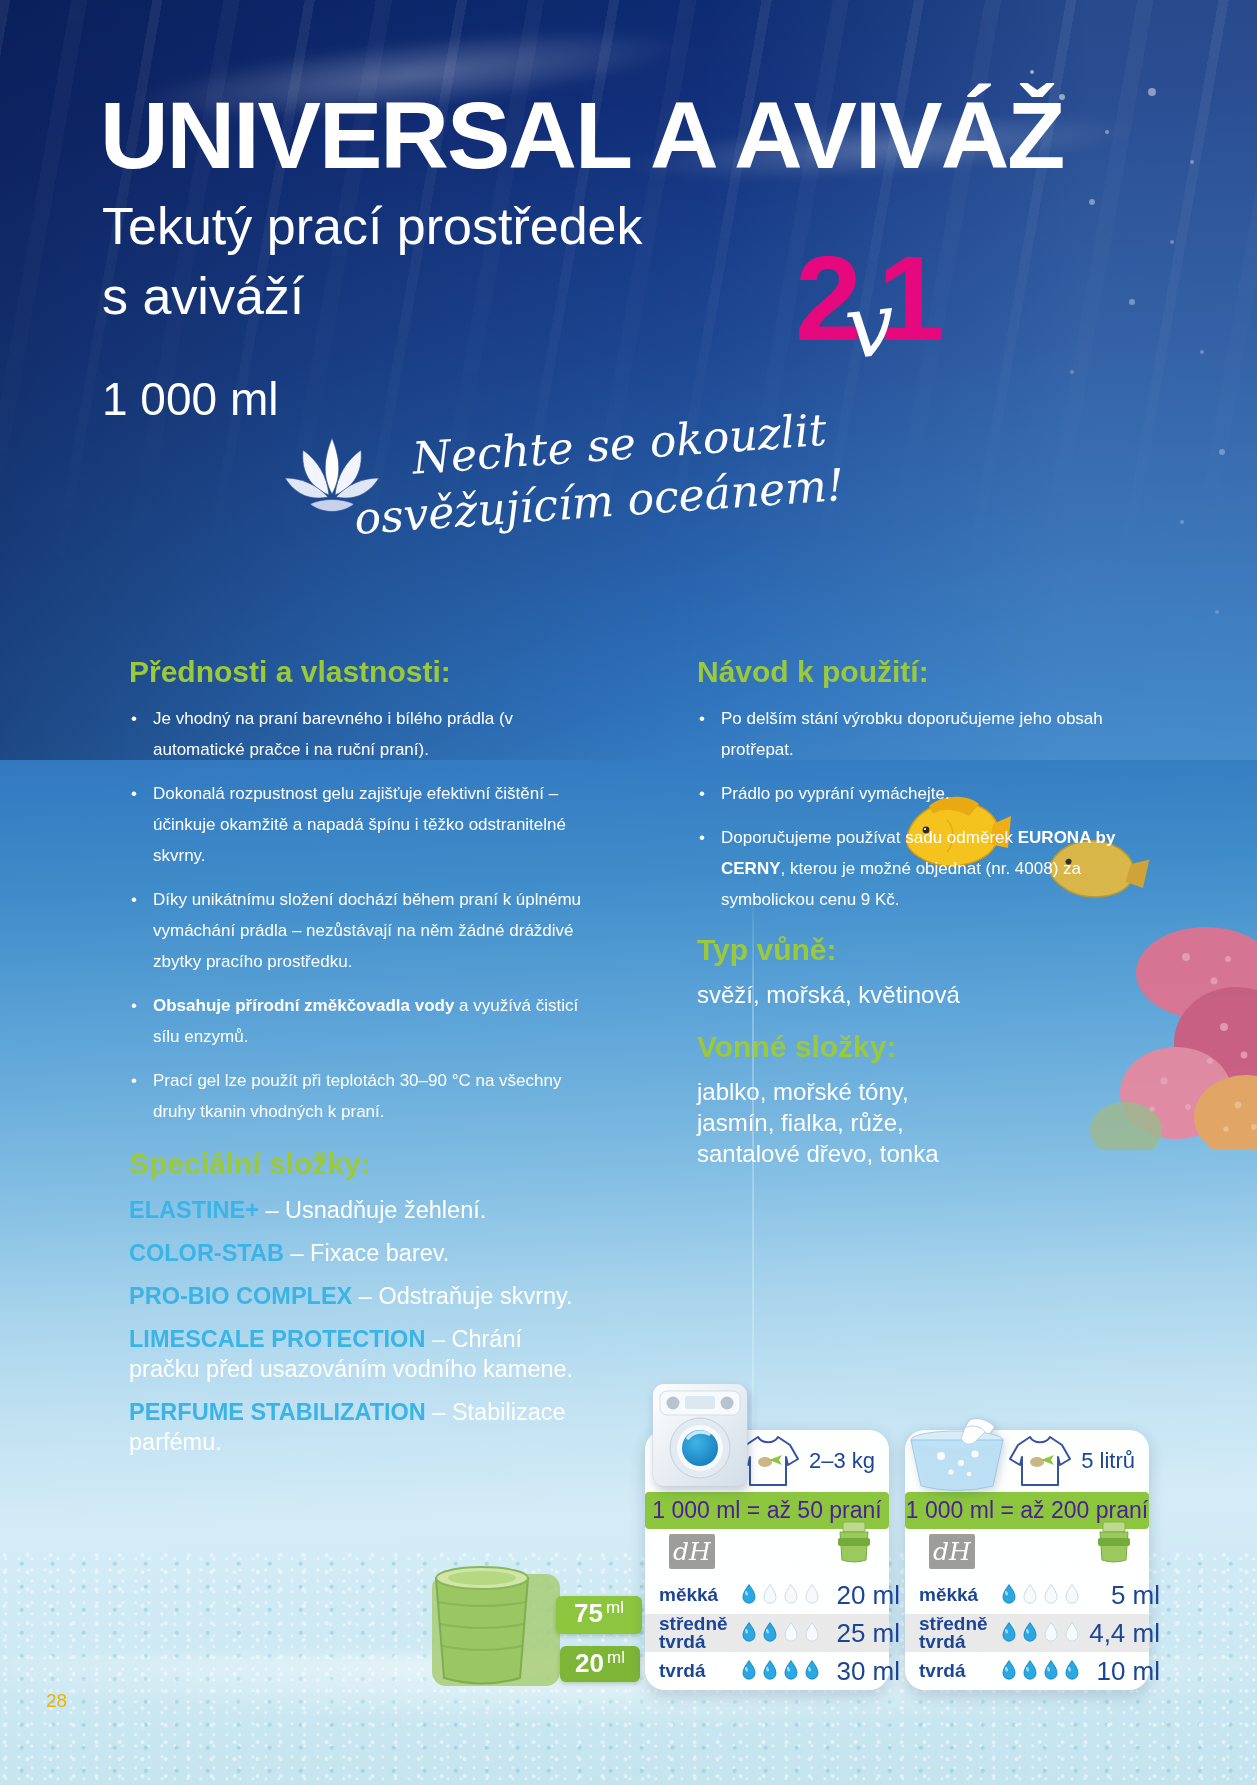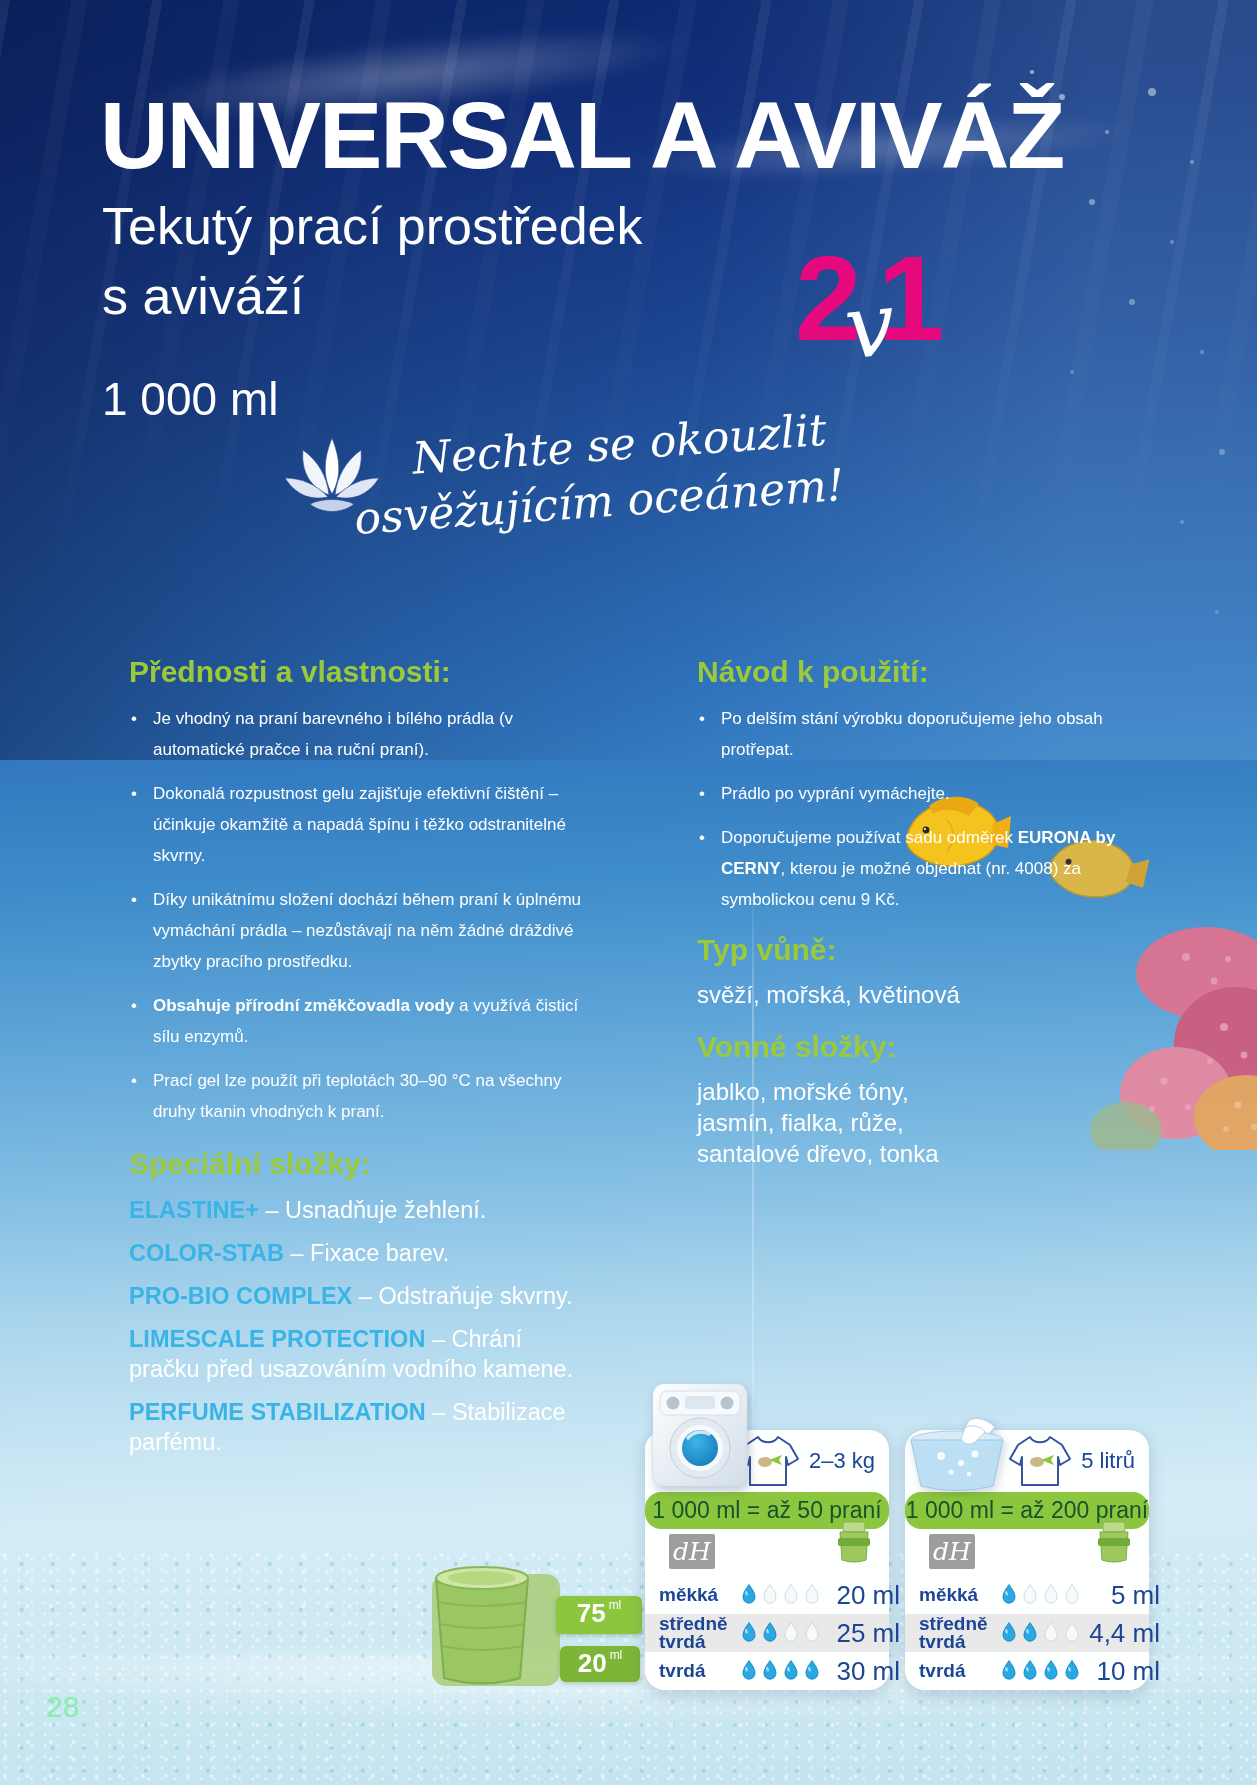--- a/index.html
+++ b/index.html
@@ -75,22 +75,22 @@
   
   .dose{position:absolute;top:1380px;width:244px;}
   .t1{left:645px;} .t2{left:905px;}
   .panel{position:absolute;left:0;top:50px;width:244px;border-radius:20px;
          background:rgba(255,255,255,.97);box-shadow:0 5px 16px rgba(20,50,90,.20);}
   .load-row{height:62px;display:flex;align-items:center;justify-content:flex-end;
             gap:9px;padding-right:14px;}
   .load-label{font-size:22px;color:#1d4596;}
   .machine{position:absolute;left:2px;top:0;z-index:3;filter:drop-shadow(2px 5px 5px rgba(20,50,90,.25));}
   .basin{position:absolute;left:0;top:36px;z-index:3;filter:drop-shadow(2px 4px 4px rgba(20,50,90,.2));}
-  .bar{height:37px;border-radius:16px;background:#8cc63e;display:flex;align-items:center;
-       justify-content:center;color:#14532d;font-size:23px;white-space:nowrap;}
+  .bar{height:37px;border-radius:4px;background:#8cc63e;display:flex;align-items:center;
+       justify-content:center;color:#4c1d95;font-size:23px;white-space:nowrap;}
   .dhrow{height:42px;display:flex;align-items:flex-start;justify-content:space-between;
          padding:5px 17px 0 24px;}
   .dhbadge{width:46px;height:35px;background:#9d9d9c;color:#fff;display:flex;align-items:center;
            justify-content:center;font-family:"DejaVu Serif",serif;font-style:italic;
            font-size:25px;border-radius:2px;}
   .cupicon{margin-top:-14px;}
   .trow{height:38px;display:grid;grid-template-columns:80px 1fr 78px;align-items:center;
         padding:0 10px 0 14px;}
   .trow.alt{background:#e9e9e9;}
   .trow:last-child{border-radius:0 0 20px 20px;}
@@ -103,22 +103,22 @@
   .tdose{font-size:26px;color:#1d4596;text-align:right;white-space:nowrap;}
   
   .cupbox{position:absolute;left:432px;top:1574px;width:128px;height:112px;
           background:rgba(168,205,118,.85);border-radius:14px;}
   .bigcup{position:absolute;left:416px;top:1556px;}
   .mlbadge{position:absolute;display:flex;align-items:flex-start;justify-content:center;
            color:#fff;border-radius:6px;box-shadow:0 2px 4px rgba(40,80,20,.25);}
   .mb1{left:556px;top:1596px;width:86px;height:36px;background:#8cc63e;padding-top:2px;}
   .mb2{left:560px;top:1646px;width:80px;height:34px;background:#7db637;padding-top:2px;}
   .mlnum{font-weight:bold;font-size:26px;}
-  .mlunit{font-size:12px;margin-left:3px;}
-  .pnum{position:absolute;left:46px;top:1690px;font-size:30px;color:#86efac;}
+  .mlunit{font-size:17px;margin-left:3px;}
+  .pnum{position:absolute;left:46px;top:1690px;font-size:19px;color:#eab308;}
 </style>
 </head>
 <body>
 
 <div class="page">
 
   <div class="bg"></div>
   <div class="shade-top"></div>
   <div class="rays"></div>
   <div class="caustic c1"></div>

